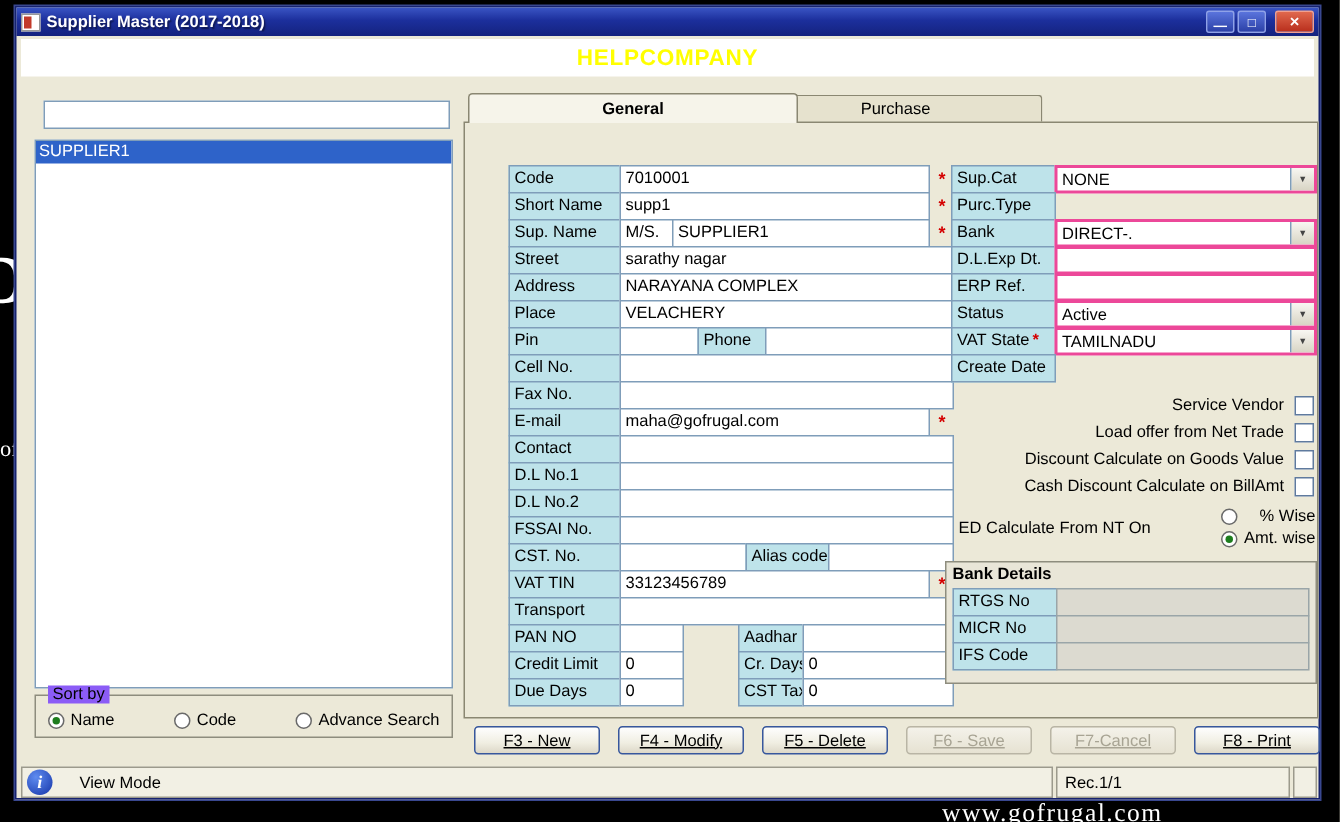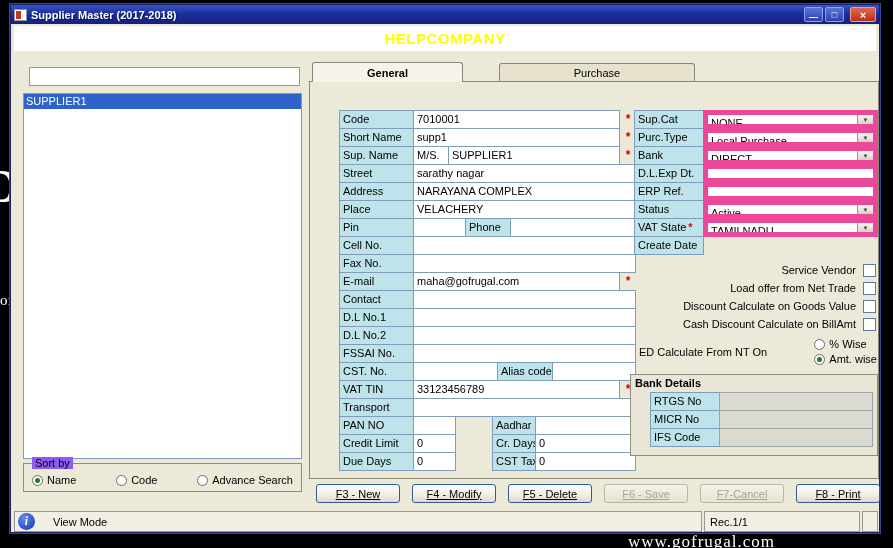--- a/index.html
+++ b/index.html
@@ -55,31 +55,31 @@
   }
   .supplier-list {
     position: absolute; left: 12px; top: 88px; width: 279px; height: 366px;
     background: #fff; border: 1px solid #7f9db9; overflow: hidden;
   }
   .list-item { height: 15px; line-height: 15px; padding: 0 2px; white-space: nowrap; }
   .list-item.selected { background: #2E63C9; color: #fff; }
   .sort-group { position: absolute; left: 12px; top: 458px; width: 279px; height: 29px; border: 1px solid #8e8d7e; }
   .sort-legend { position: absolute; left: 8px; top: -7px; background: #8b5cf6; padding: 0 3px; }
   .sort-options { display: flex; align-items: center; height: 100%; padding: 5px 8px 0 8px; justify-content: space-between; }
-  .radio-opt { display: flex; align-items: center; gap: 4px; cursor: default; }
+  .radio-opt { display: flex; align-items: center; gap: 4px; cursor: default; justify-content: space-between; }
   .radio { width: 11px; height: 11px; border-radius: 50%; border: 1px solid #6a6a6a; background: #fff; position: relative; flex: none; }
   .radio.on::after { content: ""; position: absolute; left: 2px; top: 2px; width: 5px; height: 5px; border-radius: 50%; background: #1e7d1e; }
 
   
   .tab {
     position: absolute; top: 58px; height: 19px; display: flex; align-items: center; justify-content: center;
     border: 1px solid #8a8772; border-bottom: none; border-radius: 3px 3px 0 0; background: #E6E2CE; z-index: 1;
   }
   .tab.active { top: 57px; height: 20px; background: #F6F4EA; font-weight: bold; z-index: 3; }
-  .tab-general { left: 301px; width: 151px; }
+  .tab-general { left: 301px; width: 220px; }
   .tab-purchase { left: 488px; width: 196px; }
   .tab-panel {
     position: absolute; left: 298px; top: 76px; width: 570px; height: 398px;
     background: #ECE9D8; border: 1px solid #8a8772; z-index: 2;
   }
 
   
   .main-form { position: absolute; left: 29px; top: 28px; width: 297px; }
   .frow { display: flex; height: 19px; }
   .frow + .frow { margin-top: -1px; }
@@ -98,41 +98,41 @@
   .w53 { width: 53px; flex: none; } .w85 { width: 85px; flex: none; }
   .ml46 { width: 46px; } .ml56 { width: 56px; } .ml61 { width: 44px; margin-left: 36px; }
   .req { width: 16px; color: #d40000; font-weight: bold; text-align: center; line-height: 19px; flex: none; font-size: 12px; }
   .req-inline { color: #d40000; font-weight: bold; margin-left: 2px; }
 
   
   .right-form { position: absolute; left: 324px; top: 28px; width: 244px; }
   .rrow { display: flex; height: 19px; }
   .rrow + .rrow { margin-top: -1px; }
   .rlabel { width: 70px; }
-  .rfield { flex: 1; display: flex; border: 5px solid #ec4899; background: #fff; margin-left: -1px; overflow: hidden; gap: 25px; }
+  .rfield { flex: 1; display: flex; border: 2px solid #ec4899; background: #fff; margin-left: -1px; overflow: hidden; gap: 25px; }
   .rval { flex: 1; padding: 2px 3px; line-height: 13px; white-space: nowrap; overflow: hidden; }
   .dd-btn {
     width: 16px; flex: none; background: linear-gradient(180deg, #f8f7f2, #d8d4c4);
     border-left: 1px solid #7F9DB9; display: flex; align-items: center; justify-content: center;
     font-size: 6px; color: #444;
   }
 
   
   .chk-area { position: absolute; left: 300px; top: 182px; width: 266px; }
   .chk-row { display: flex; justify-content: flex-end; height: 18px; gap: 7px; }
   .chk-box { width: 13px; height: 13px; border: 1px solid #5f7a9e; background: #fff; flex: none; }
 
   
   .ed-area { position: absolute; left: 329px; top: 256px; width: 238px; display: flex; align-items: center; justify-content: space-between; }
   .ed-radios { display: flex; flex-direction: column; gap: 3px; }
 
   
   .bank-box { position: absolute; left: 320px; top: 292px; width: 248px; height: 82px; border: 1px solid #8e8d7e; background: #E9E6D8; }
   .bank-title { font-weight: bold; padding: 2px 4px; }
-  .bank-rows { position: absolute; left: 19px; top: 17px; right: 4px; }
+  .bank-rows { position: absolute; left: 4px; top: 17px; right: 4px; }
   .brow { display: flex; height: 19px; }
   .brow + .brow { margin-top: -1px; }
   .blabel { width: 70px; }
   .bfield { flex: 1; border: 1px solid #9aa5a8; background: #DCDAD0; margin-left: -1px; }
 
   
   .buttons { position: absolute; left: 305px; top: 479px; width: 566px; display: flex; gap: 12px; }
   .btn {
     width: 84px; height: 19px; display: flex; align-items: center; justify-content: center;
     background: linear-gradient(180deg, #fefefe, #f0eee2 60%, #ddd8c8);
@@ -311,24 +311,20 @@
       <div class="right-form">
         <div class="rrow">
           <span class="rlabel">Sup.Cat</span>
           <span class="rfield">
             <span class="rval">NONE</span>
             <span class="dd-btn">▼</span>
           </span>
         </div>
         <div class="rrow">
           <span class="rlabel">Purc.Type</span>
-          <span class="rfield">
-            <span class="rval">Local Purchase</span>
-            <span class="dd-btn">▼</span>
-          </span>
         </div>
         <div class="rrow">
           <span class="rlabel">Bank</span>
           <span class="rfield">
             <span class="rval">DIRECT-.</span>
             <span class="dd-btn">▼</span>
           </span>
         </div>
         <div class="rrow">
           <span class="rlabel">D.L.Exp Dt.</span>

